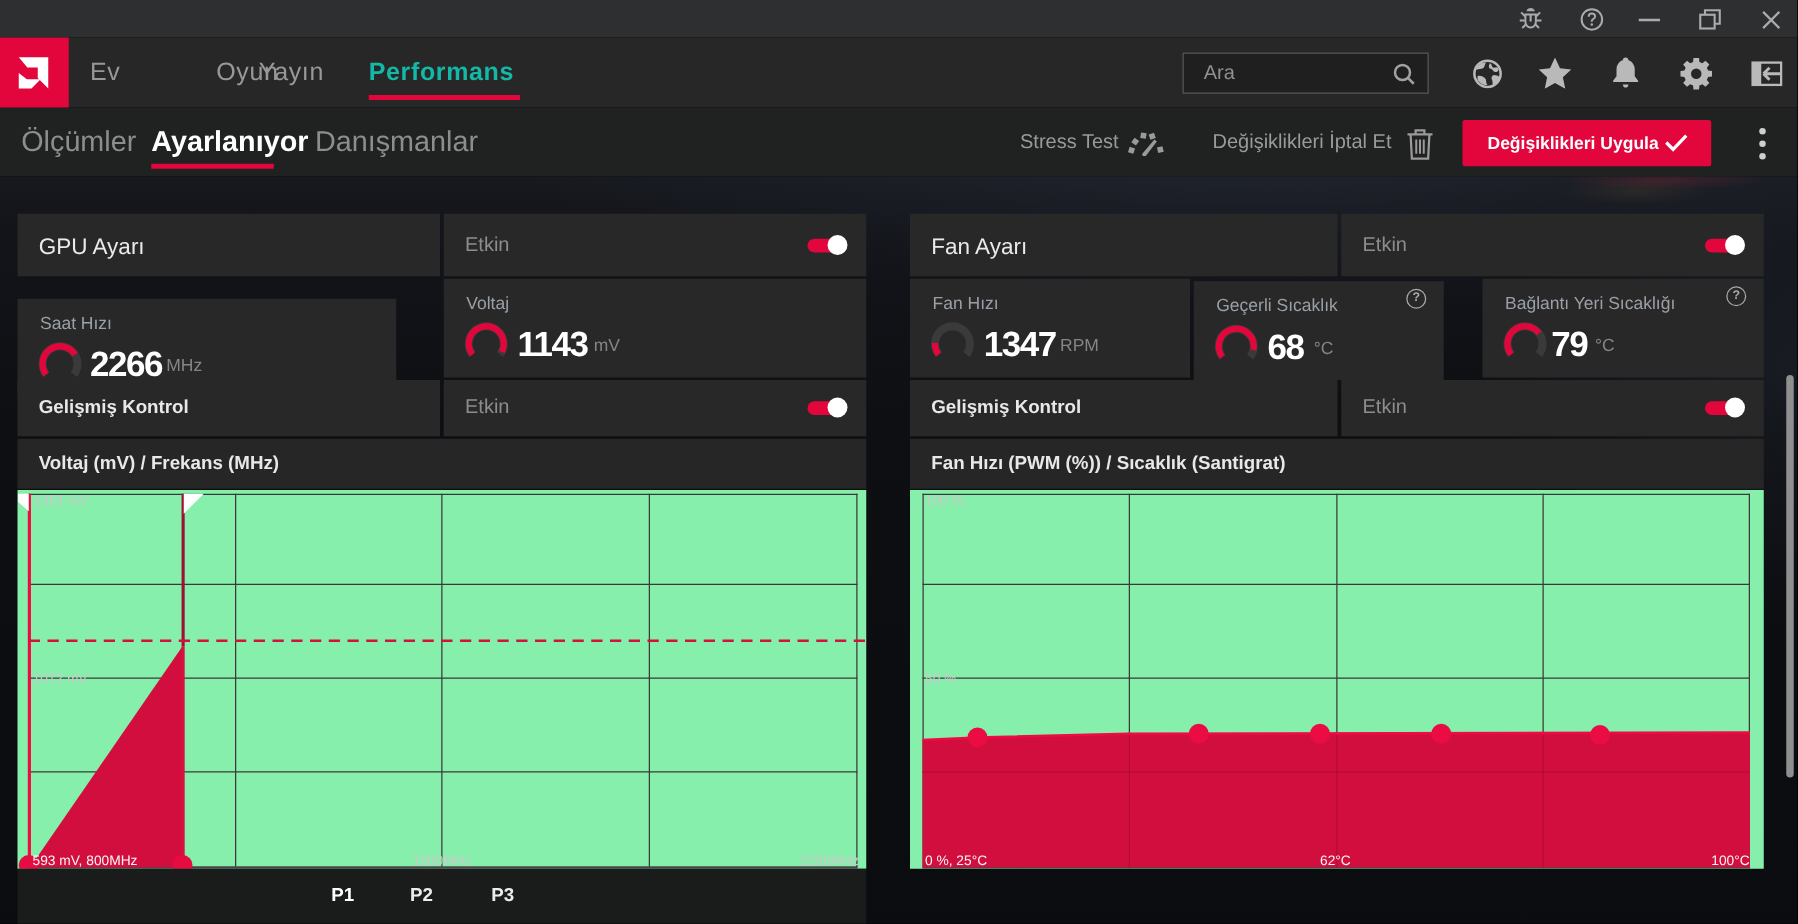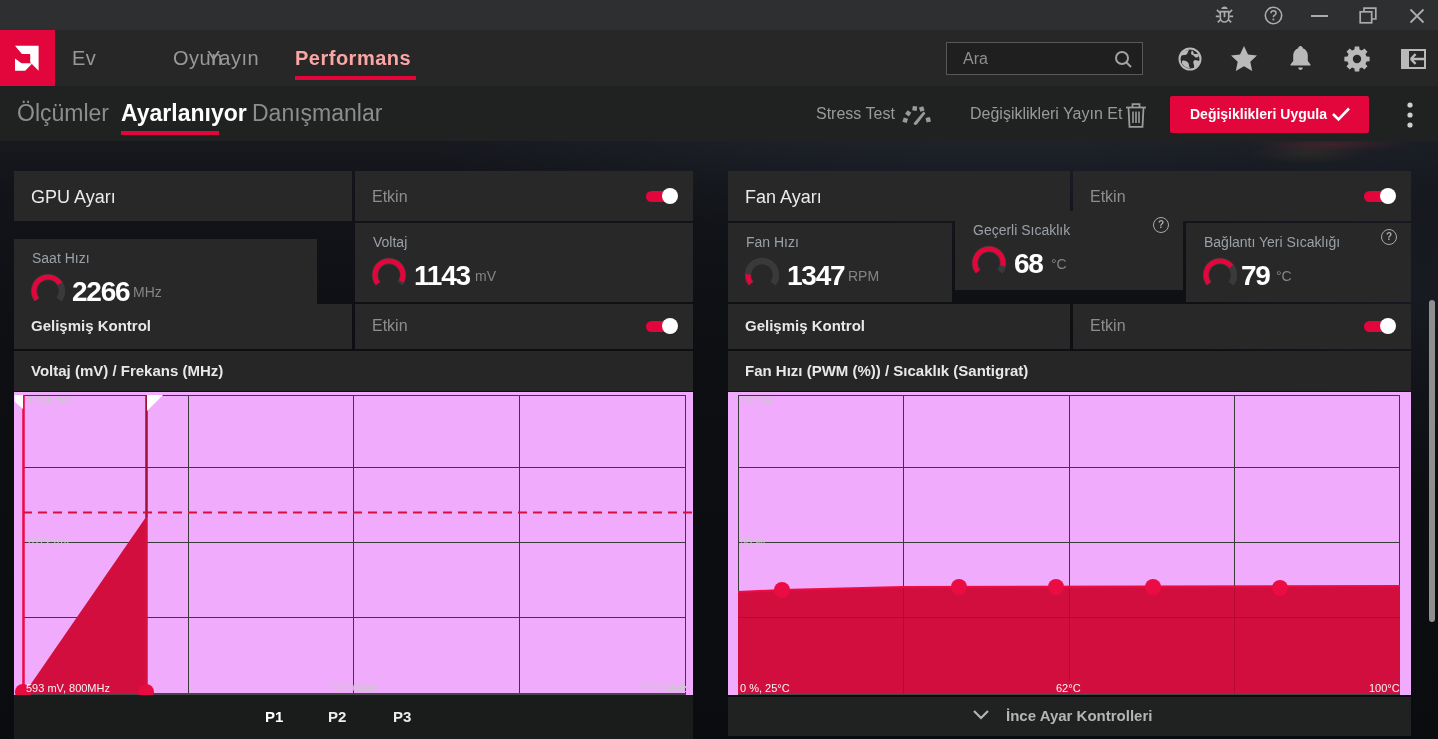--- a/index.html
+++ b/index.html
@@ -11,34 +11,34 @@
   #subnav{left:0;top:86px;width:1438px;height:55px;background:#202121;}
   #content{left:0;top:141px;width:1438px;height:598px;
     background:
       radial-gradient(110px 10px at 92.5% 0.5%, rgba(190,45,65,0.22), rgba(0,0,0,0) 75%),
       radial-gradient(80px 14px at 91% 2%, rgba(150,115,60,0.13), rgba(0,0,0,0) 75%),
       radial-gradient(950px 230px at 70% -7%, rgba(85,100,125,0.17), rgba(0,0,0,0) 65%),
       radial-gradient(380px 300px at 100% 26%, rgba(85,95,115,0.13), rgba(0,0,0,0) 65%),
       linear-gradient(180deg,#17191f 0px,#121419 45px,#0d0f13 200px,#0b0c10 100%);}
   #amdbox{left:0;top:30px;width:55px;height:56px;background:#e2063c;}
   .navtab{top:30px;height:56px;line-height:56px;font-size:20px;color:#989898;letter-spacing:0.5px;}
-  .navtab.active{color:#fca5a5;font-weight:bold;}
+  .navtab.active{color:#14b8a6;font-weight:bold;}
   #navuline{left:295px;top:76px;width:121px;height:4px;background:#e2063c;}
   .subtab{top:86px;height:55px;line-height:55px;font-size:23px;color:#8d8d8d;}
   .subtab.active{color:#fff;font-weight:bold;}
   #subuline{left:121px;top:131px;width:98px;height:4px;background:#e2063c;}
   #search{left:946px;top:42px;width:197px;height:33px;border:1px solid #585858;
           background:#1f1f1f;box-sizing:border-box;}
   #search span{position:absolute;left:16px;top:7px;font-size:16px;color:#8f8f8f;}
   #applybtn{left:1170px;top:96px;width:199px;height:37px;background:#e2063c;border-radius:2px;}
   #applybtn span{position:absolute;left:20px;top:10px;font-size:14px;font-weight:bold;color:#fff;}
   .graytext{color:#9a9a9a;font-size:16px;}
   
   .cell{position:absolute;background:#282828;}
-  .cell2{position:absolute;background:#f0abfc;}
+  .cell2{position:absolute;background:#86efac;}
   .ptitle{position:absolute;left:17px;top:16px;font-size:18px;color:#eaeaea;}
   .etkin{position:absolute;left:17px;top:17px;font-size:16px;color:#8d8d8d;}
   .stlabel{position:absolute;left:18px;top:11px;font-size:14px;color:#9aa0a6;}
   .bignum{position:absolute;top:37px;font-size:28px;font-weight:bold;color:#fff;letter-spacing:-1.2px;}
   .unit{position:absolute;top:45px;font-size:14px;color:#858585;}
   .advlabel{position:absolute;left:17px;top:13px;font-size:15px;font-weight:bold;color:#e8e8e8;}
   .charttitle{position:absolute;left:17px;top:11px;font-size:15px;font-weight:bold;color:#e8e8e8;}
   
   .toggle{position:absolute;width:32px;height:16px;}
   
@@ -122,21 +122,21 @@
   <rect x="1" y="1" width="7" height="18" fill="#b9b9b9"></rect>
   <path d="M23 10 L9.8 10 M9.8 10 L14.6 5.2 M9.8 10 L14.6 14.8" stroke="#b9b9b9" stroke-width="2.4" fill="none"></path>
 </svg>
 
 
 <span class="abs subtab" style="left:17px;">Ölçümler</span>
 <span class="abs subtab active" style="left:121px;">Ayarlanıyor</span>
 <span class="abs subtab" style="left:252px;">Danışmanlar</span>
 <div class="abs" id="subuline"></div>
 <span class="abs graytext" style="left:816px;top:86px;height:55px;line-height:55px;">Stress Test</span>
-<span class="abs graytext" style="left:970px;top:86px;height:55px;line-height:55px;">Değişiklikleri Yayın Et</span>
+<span class="abs graytext" style="left:970px;top:86px;height:55px;line-height:55px;">Değişiklikleri İptal Et</span>
 <svg class="abs" style="left:902px;top:104px;" width="30" height="21" viewBox="0 0 30 21">
   <g fill="#9a9a9a">
     <rect x="1" y="14" width="4.5" height="4.5" transform="rotate(18 3.2 16.2)"></rect>
     <rect x="4" y="7" width="4.5" height="4.5" transform="rotate(35 6.2 9.2)"></rect>
     <rect x="10.5" y="2.2" width="4.5" height="4.5" transform="rotate(8 12.7 4.4)"></rect>
     <rect x="17.5" y="2.8" width="4.5" height="4.5" transform="rotate(-18 19.7 5)"></rect>
     <rect x="24" y="13.5" width="4.5" height="4.5" transform="rotate(-14 26.2 15.7)"></rect>
     <path d="M12.2 18.5 L21.5 7.5 L23.5 9.2 L14.8 20.5 C13.9 21.3 12.6 21 12 20.3 C11.5 19.7 11.7 19 12.2 18.5 Z"></path>
   </g>
 </svg>
@@ -257,21 +257,21 @@
   </div>
   <div class="cell" style="left:0;top:52px;width:224px;height:79px;">
     <span class="stlabel">Fan Hızı</span>
     <svg class="abs" style="left:15px;top:33px;" width="38" height="38" viewBox="0 0 38 38">
       <path d="M7.97 27.62 A14 14 0 1 1 30.03 27.62" fill="none" stroke="#3a3a3a" stroke-width="6.4"></path>
       <path d="M7.97 27.62 A14 14 0 0 1 5.02 18.27" fill="none" stroke="#e2063c" stroke-width="5"></path>
     </svg>
     <span class="bignum" style="left:59px;">1347</span>
     <span class="unit" style="left:120px;">RPM</span>
   </div>
-  <div class="cell" style="left:227px;top:40px;width:228px;height:79px;text-decoration:underline;">
+  <div class="cell" style="left:227px;top:54px;width:200px;height:79px;text-decoration:underline;">
     <span class="stlabel">Geçerli Sıcaklık</span>
     <div class="qicon" style="right:14px;top:6px;">?</div>
     <svg class="abs" style="left:15px;top:33px;" width="38" height="38" viewBox="0 0 38 38">
       <path d="M7.97 27.62 A14 14 0 1 1 30.03 27.62" fill="none" stroke="#3a3a3a" stroke-width="6.4"></path>
       <path d="M7.97 27.62 A14 14 0 1 1 32.67 22.01" fill="none" stroke="#e2063c" stroke-width="5"></path>
     </svg>
     <span class="bignum" style="left:59px;">68</span>
     <span class="unit" style="left:96px;">°C</span>
   </div>
   <div class="cell" style="left:458px;top:52px;width:225px;height:79px;">
@@ -328,22 +328,16 @@
       </g>
       <g fill="#c9c9c9" font-size="11px" font-family="Liberation Sans">
         <text x="12" y="12">100 %</text>
         <text x="12" y="154">50 %</text>
         <text x="12" y="300" fill="#f5f5f5">0 %, 25°C</text>
         <text x="328" y="300" fill="#f5f5f5">62°C</text>
         <text x="641" y="300" fill="#f5f5f5">100°C</text>
       </g>
     </svg>
   </div>
-  <div class="cell2" style="left:0;top:526px;width:683px;height:39px;background:#202121;">
-    <svg class="abs" style="left:244px;top:12px;" width="18" height="12" viewBox="0 0 18 12">
-      <path d="M2 2 L9 9 L16 2" fill="none" stroke="#b5b5b5" stroke-width="2.2"></path>
-    </svg>
-    <span class="abs" style="left:278px;top:10px;font-size:15px;font-weight:bold;color:#b5b5b5;">İnce Ayar Kontrolleri</span>
-  </div>
 </div>
 
 
 <div class="abs" style="left:1429px;top:300px;width:6px;height:322px;border-radius:3px;background:#8f8f8f;"></div>
 
 </body></html>

